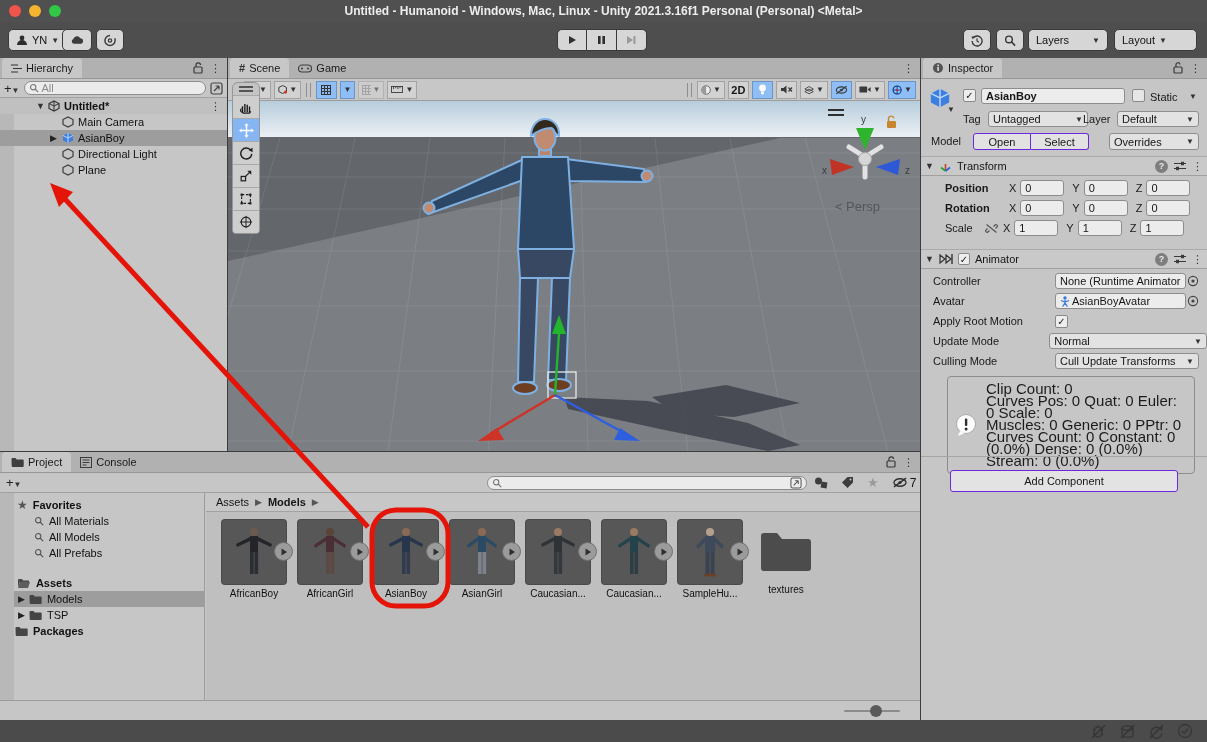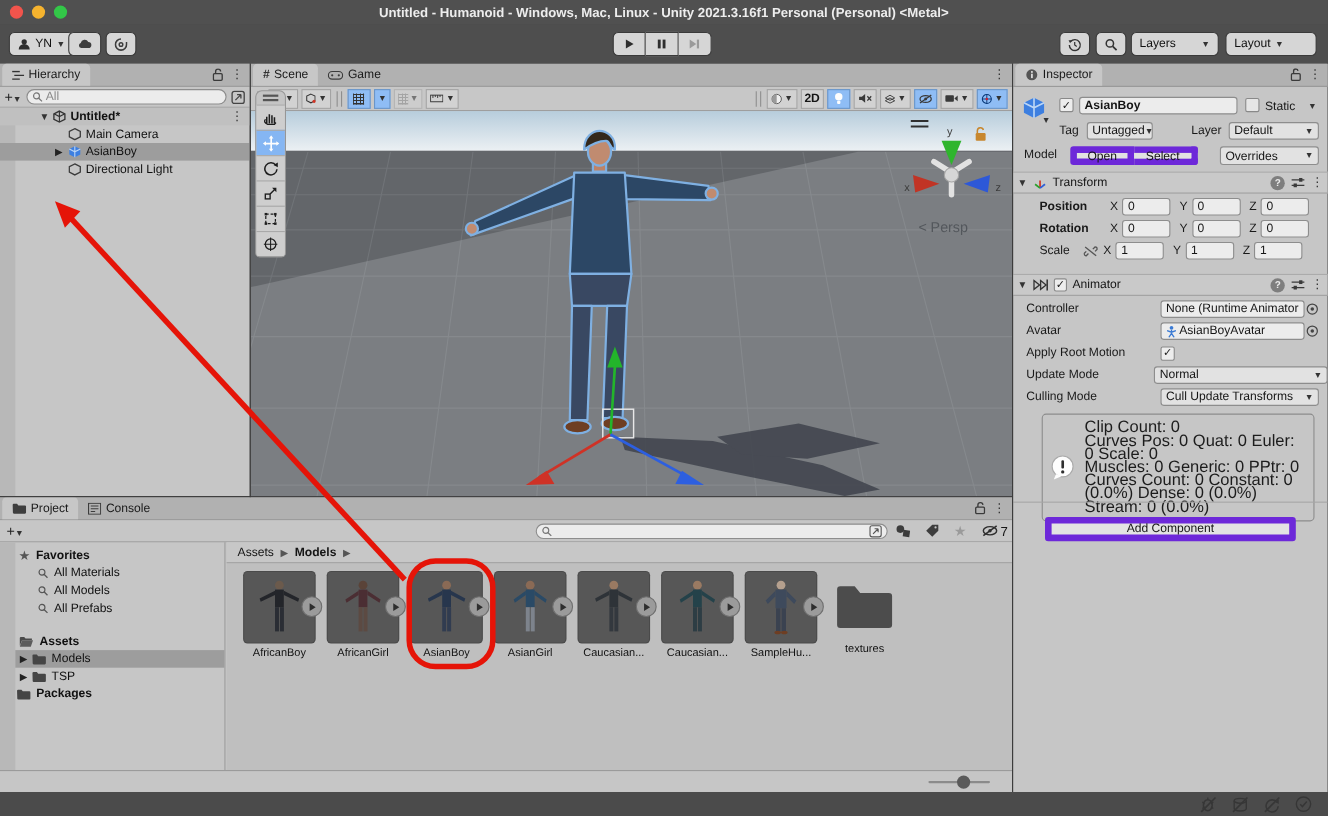--- a/index.html
+++ b/index.html
@@ -16,21 +16,21 @@
 
 .panel{position:absolute;background:#c6c6c6}
 .tabbar{position:absolute;left:0;top:0;right:0;height:21px;background:#b1b1b1;border-bottom:1px solid #979797;display:flex;align-items:flex-end;padding-left:2px}
 .tab{height:20px;display:flex;align-items:center;gap:4px;padding:0 9px;border-radius:4px 4px 0 0;color:#1a1a1a}
 .tab.active{background:#c7c7c7}
 .tabbar .right{margin-left:auto;display:flex;align-items:center;gap:7px;padding-right:6px;height:20px}
 .kebab{color:#2d2d2d;font-size:11px;line-height:1}
 
 .fld{background:#ececec;border:1px solid #8d8d8d;border-radius:3px;height:16px;display:flex;align-items:center;padding:0 4px;overflow:hidden;white-space:nowrap}
 .dd{background:#e2e2e2;border:1px solid #8d8d8d;border-radius:3px;height:16px;display:flex;align-items:center;justify-content:space-between;padding:0 4px;overflow:hidden;white-space:nowrap}
-.btn{background:#e2e2e2;border:6px solid #6d28d9;border-radius:3px;height:17px;display:flex;align-items:center;justify-content:center}
+.btn{background:#e2e2e2;border:1px solid #6d28d9;border-radius:3px;height:17px;display:flex;align-items:center;justify-content:center}
 .cb{width:13px;height:13px;background:#ededed;border:1px solid #898989;border-radius:2px;display:flex;align-items:center;justify-content:center;font-size:10px;color:#1c1c1c}
 .hrow{height:16px;display:flex;align-items:center;color:#111;position:relative}
 .sel{background:#9d9d9d}
 .bold{font-weight:bold}
 .mag{width:10px;height:10px;display:block}
 
 #scenetools{position:absolute;left:0;top:21px;right:0;height:22px;background:#c7c7c7;border-bottom:1px solid #9e9e9e;display:flex;align-items:center;gap:3px;padding:0 4px}
 .sbtn{height:18px;min-width:21px;border:1px solid #a3a3a3;background:#d2d2d2;display:flex;align-items:center;justify-content:center;gap:2px;padding:0 3px}
 .sbtn.on{background:#8fbdf5;border-color:#6b95c7}
 .grip{width:5px;height:14px;border-left:1px solid #8e8e8e;border-right:1px solid #8e8e8e;margin:0 2px}
@@ -184,20 +184,26 @@
           <polygon points="6,1 11,3.5 11,8.5 6,11 1,8.5 1,3.5" fill="#3d7fe0"></polygon>
           <path d="M6 1v10M1 3.5l5 2.5 5-2.5" stroke="#bcd6f5" stroke-width="1" fill="none"></path>
         </svg>
       <span style="position:absolute;left:78px">AsianBoy</span>
     </div>
     <div class="hrow">
       <svg style="position:absolute;left:62px" width="12" height="12" viewBox="0 0 12 12">
           <polygon points="6,1 11,3.5 11,8.5 6,11 1,8.5 1,3.5" fill="none" stroke="#3c3c3c" stroke-width="1.2"></polygon>
         </svg>
       <span style="position:absolute;left:78px">Directional Light</span>
+    </div>
+    <div class="hrow">
+      <svg style="position:absolute;left:62px" width="12" height="12" viewBox="0 0 12 12">
+          <polygon points="6,1 11,3.5 11,8.5 6,11 1,8.5 1,3.5" fill="none" stroke="#3c3c3c" stroke-width="1.2"></polygon>
+        </svg>
+      <span style="position:absolute;left:78px">Plane</span>
     </div>
   </div>
 </div>
 
 <div class="panel" id="sceneview" style="left:228px;top:58px;width:692px;height:394px;overflow:hidden">
   <div class="tabbar">
     <div class="tab active">
       <span style="font-weight:bold;color:#333">#</span>
       <span>Scene</span>
     </div>
@@ -460,21 +466,21 @@
     <div class="cb" style="position:absolute;left:42px;top:10px">
         <span>✓</span>
       </div>
     <div class="fld bold" style="position:absolute;left:60px;top:9px;width:144px">
         <span>AsianBoy</span>
       </div>
     <div class="cb" style="position:absolute;left:211px;top:10px;background:#e6e6e6"></div>
     <span class="ilabel" style="position:absolute;left:229px;top:12px">Static</span>
     <span class="caret" style="position:absolute;left:268px;top:13px">▼</span>
     <span class="ilabel" style="position:absolute;left:42px;top:34px">Tag</span>
-    <div class="dd" style="position:absolute;left:67px;top:32px;width:60px">
+    <div class="dd" style="position:absolute;left:67px;top:32px;width:100px">
         <span>Untagged</span>
         <span class="caret">▼</span>
       </div>
     <span class="ilabel" style="position:absolute;left:162px;top:34px">Layer</span>
     <div class="dd" style="position:absolute;left:196px;top:32px;width:82px">
         <span>Default</span>
         <span class="caret">▼</span>
       </div>
     <span class="ilabel" style="position:absolute;left:10px;top:56px">Model</span>
     <div style="position:absolute;left:52px;top:54px;display:flex">

